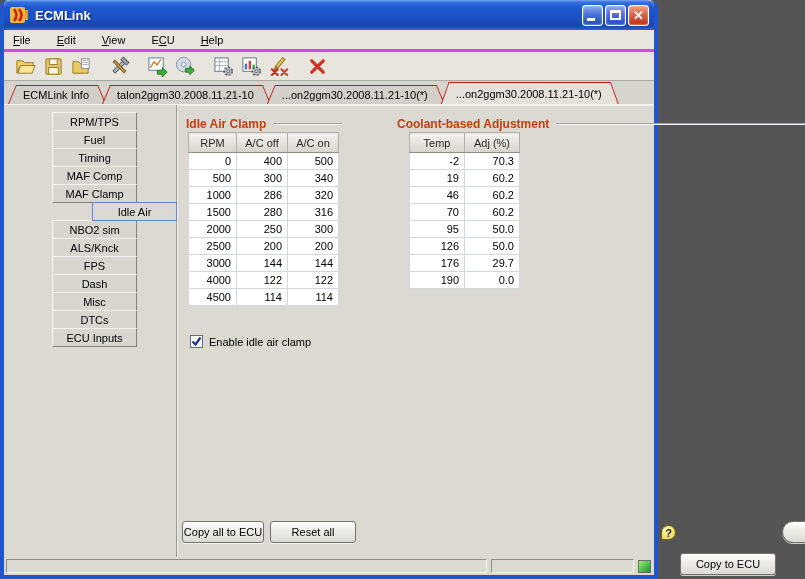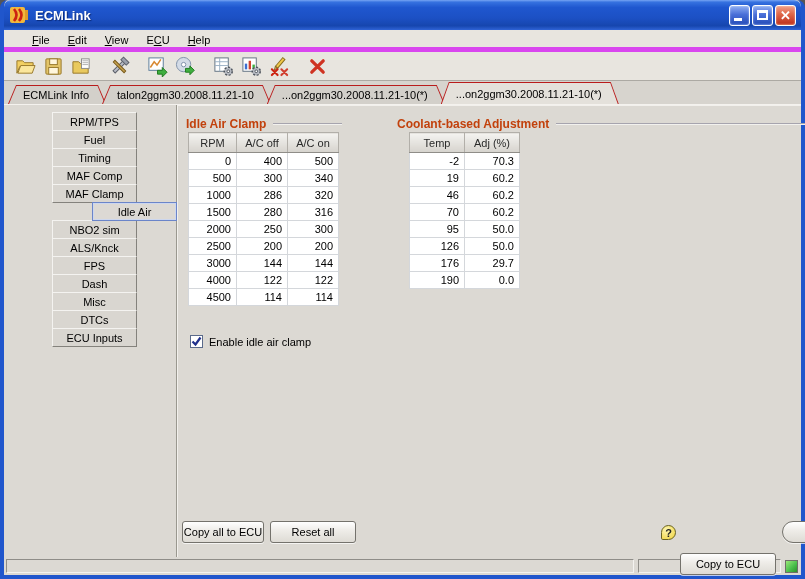--- a/index.html
+++ b/index.html
@@ -4,21 +4,21 @@
 <style>
   * { box-sizing: border-box; margin: 0; padding: 0; }
   html,body { width:805px; height:579px; }
   body {
     font-family: "Liberation Sans", sans-serif;
     font-size: 11px;
     background:#555;
     overflow:hidden;
   }
   .window {
-    position:relative; width:805px; height:579px;
+    position:relative; width:658px; height:579px;
     display:flex; flex-direction:column;
     background:#dcd9d3;
     border-left:4px solid #2056cc; border-right:4px solid #2056cc; border-bottom:4px solid #2056cc;
     border-radius:8px 8px 0 0;
   }
   
   .titlebar {
     height:30px; flex:0 0 30px;
     background:linear-gradient(180deg,#77a5f3 0%,#3672e0 7%,#1f57cf 25%,#1c50c4 60%,#1646ae 86%,#2f63d6 100%);
     border-radius:7px 7px 0 0;
@@ -35,22 +35,23 @@
     background:linear-gradient(180deg,#8eaef2 0%,#4a6fd8 45%,#2b52bd 90%,#3a62cc 100%);
     box-shadow:inset 0 0 2px rgba(255,255,255,.6);
   }
   .win-btn.close { background:linear-gradient(180deg,#f0a088 0%,#e06a4c 40%,#c23722 90%,#d2552f 100%); }
   .glyph-min { position:absolute; left:4px; bottom:4px; width:8px; height:3px; background:#fff; }
   .glyph-max { position:absolute; left:4px; top:4px; width:11px; height:10px; border:2px solid #fff; border-top-width:3px; }
   .glyph-close { position:absolute; inset:0; color:#fff; font-weight:bold; font-size:13px; line-height:19px; text-align:center; }
   
   .menubar {
     height:22px; flex:0 0 22px; background:#e8e5df;
-    display:flex; align-items:stretch; padding-left:19px;
-    border-bottom:5px solid #d946ef;
+    display:flex; align-items:stretch; padding-left:0;
+    border-bottom:3px solid #d946ef;
+    gap:8px;
   }
   .menu-item { padding:4px 9px 0 9px; color:#000; }
   .menu-item u { text-underline-offset:1px; }
   
   .toolbar {
     height:29px; flex:0 0 29px; background:#e8e5df;
     display:flex; align-items:center; padding-left:8px;
     border-bottom:1px solid #aca9a3; box-shadow:0 1px 0 #f6f4f0;
   }
   .tool-btn { width:26px; height:25px; display:flex; align-items:center; justify-content:center; margin-right:2px; border:1px solid transparent; }

